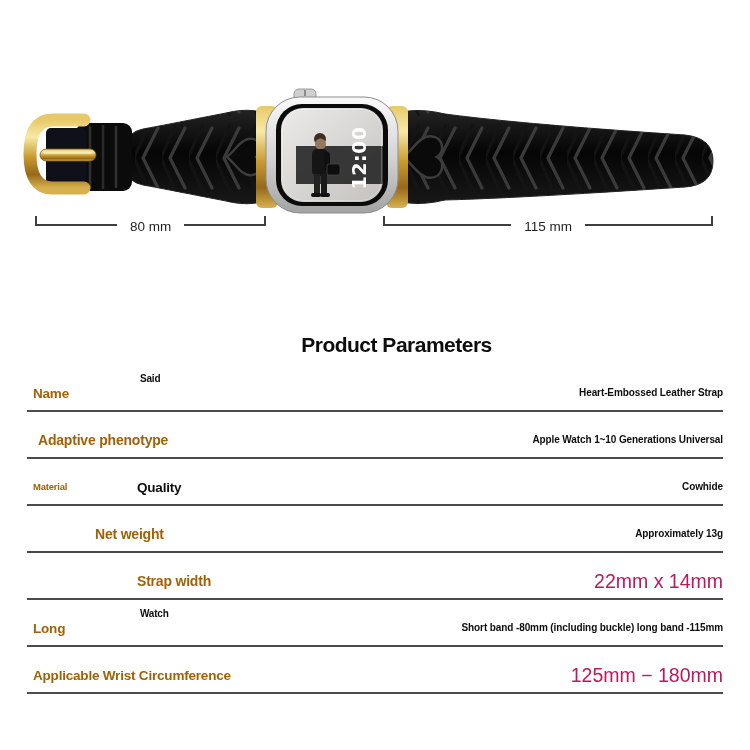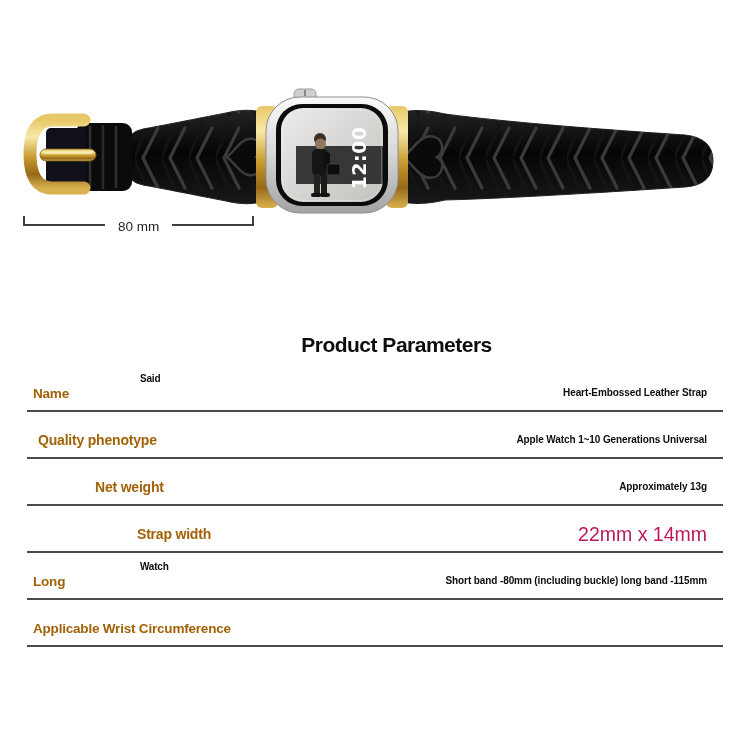--- a/index.html
+++ b/index.html
@@ -9,37 +9,37 @@
   }
   .hero{position:relative;height:242px;}
   .hero svg{position:absolute;top:0;left:0;display:block;}
   .measure{position:absolute;top:216px;height:10px;display:flex;align-items:flex-end;}
   .measure .m-tick{width:2px;height:10px;background:#3f3f3f;}
   .measure .m-seg{flex:1;height:2px;background:#3f3f3f;}
   .measure .m-label{
     align-self:flex-end;margin-bottom:-8px;padding:0 13px;
     font-size:13.5px;color:#1f1f1f;white-space:nowrap;
   }
-  #measure-short{left:23px;width:231px;}
+  #measure-short{left:35px;width:231px;}
   #measure-long{left:383px;width:330px;}
   h1.title{
     margin:90px 0 0;text-align:center;font-size:21px;line-height:26px;
     font-weight:bold;letter-spacing:-0.5px;color:#0d0d0d;padding-left:43px;
   }
   .params{margin:19px 27px 0;}
   .row{position:relative;height:45px;border-bottom:2px solid #4b4b4b;}
   .row.first{height:33px;}
   .lbl{position:absolute;bottom:9px;font-weight:bold;color:#a16207;white-space:nowrap;letter-spacing:-0.2px;}
   .lbl-md{font-size:13.5px;}
   .lbl-lg{font-size:14px;}
   .lbl-sm{font-size:9.5px;bottom:12px;}
   .sub{position:absolute;left:113px;bottom:26px;font-weight:bold;color:#0d0d0d;white-space:nowrap;letter-spacing:-0.2px;}
   .sub-sm{font-size:10px;}
   .sub-lg{font-size:13.5px;bottom:9px;left:110px;}
-  .val{position:absolute;right:16px;font-weight:bold;color:#0d0d0d;white-space:nowrap;letter-spacing:-0.1px;margin-left:32px;}
+  .val{position:absolute;right:0;font-weight:bold;color:#0d0d0d;white-space:nowrap;letter-spacing:-0.1px;margin-left:32px;}
   .val-sm{font-size:10px;bottom:12px;}
   .val-lg{font-size:19.5px;font-weight:400;color:#be185d;bottom:5px;letter-spacing:0;}
 </style>
 </head>
 <body>
 
 <div class="hero">
   <svg width="750" height="215" viewBox="0 0 750 215">
     <defs>
       <linearGradient id="goldV" x1="0" y1="0" x2="0" y2="1">
@@ -135,37 +135,49 @@
     </g>
   </svg>
 
   <div class="measure" id="measure-short">
     <span class="m-tick"></span>
     <span class="m-seg"></span>
     <span class="m-label">80 mm</span>
     <span class="m-seg"></span>
     <span class="m-tick"></span>
   </div>
+  <div class="measure" id="measure-long">
+    <span class="m-tick"></span>
+    <span class="m-seg"></span>
+    <span class="m-label">115 mm</span>
+    <span class="m-seg"></span>
+    <span class="m-tick"></span>
+  </div>
 </div>
 
 <h1 class="title">Product Parameters</h1>
 
 <div class="params" id="params">
   <div class="row first">
     <span class="lbl lbl-md" style="left: 6px;">Name</span>
     <span class="sub sub-sm">Said</span>
     <span class="val val-sm">Heart-Embossed Leather Strap</span>
   </div>
 
   <div class="row">
-    <span class="lbl lbl-lg" style="left: 11px;">Quality phenotype</span>
+    <span class="lbl lbl-lg" style="left: 11px;">Adaptive phenotype</span>
 
     <span class="val val-sm">Apple Watch 1~10 Generations Universal</span>
   </div>
 
+  <div class="row">
+    <span class="lbl lbl-sm" style="left: 6px;">Material</span>
+    <span class="sub sub-lg">Quality</span>
+    <span class="val val-sm">Cowhide</span>
+  </div>
 
   <div class="row">
     <span class="lbl lbl-lg" style="left: 68px;">Net weight</span>
 
     <span class="val val-sm">Approximately 13g</span>
   </div>
 
   <div class="row">
     <span class="lbl lbl-lg" style="left: 69px; margin-left: 41px;">Strap width</span>
 
@@ -174,14 +186,15 @@
 
   <div class="row">
     <span class="lbl lbl-md" style="left: 6px; margin-top: 45px;">Long</span>
     <span class="sub sub-sm">Watch</span>
     <span class="val val-sm">Short band -80mm (including buckle) long band -115mm</span>
   </div>
 
   <div class="row">
     <span class="lbl lbl-md" style="left: 6px;">Applicable Wrist Circumference</span>
 
+    <span class="val val-lg">125mm − 180mm</span>
   </div>
 </div>
 
 </body></html>

